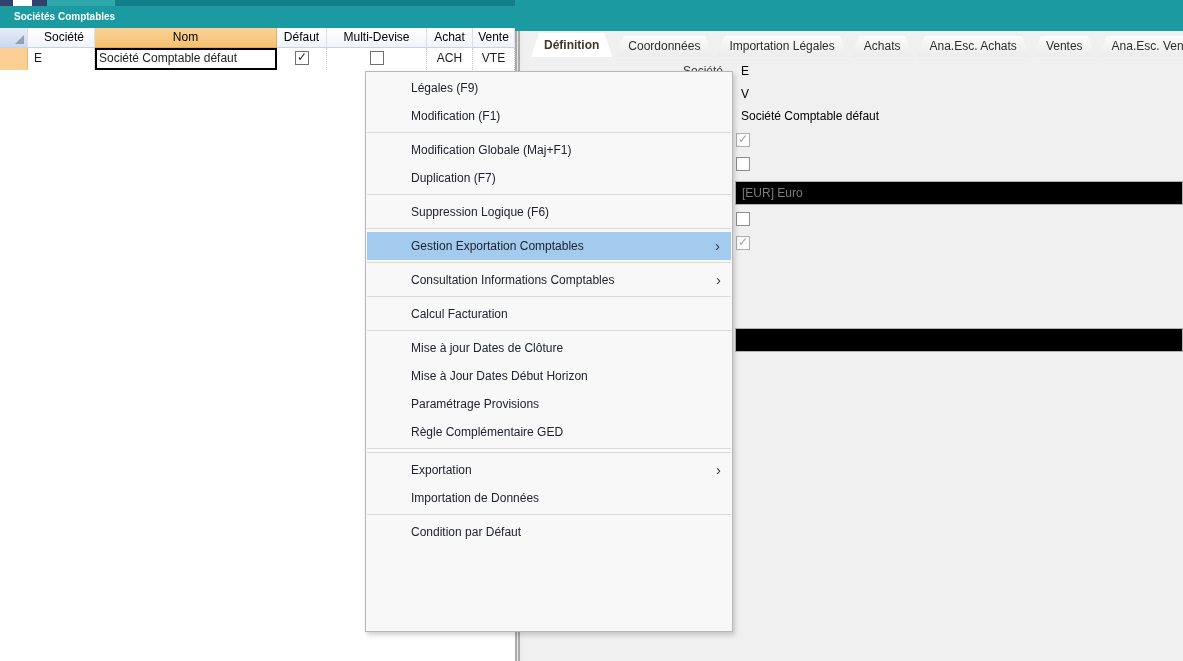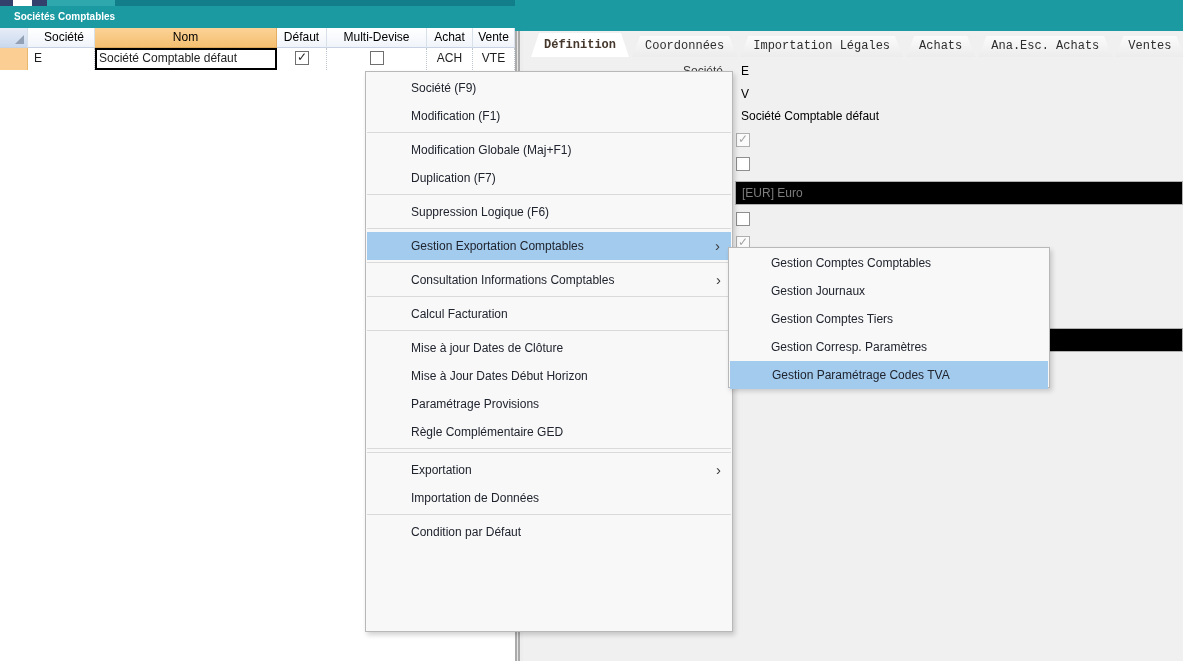--- a/index.html
+++ b/index.html
@@ -45,21 +45,21 @@
   
   .splitter { position:absolute; left:515px; top:31px; width:8px; height:630px;
     background:linear-gradient(90deg,#ABABAB 0 2px,#E6E6E6 2px 3px,#ABABAB 3px 5px,#EDEDED 5px 8px); }
 
   
   .right-pane { position:absolute; left:523px; top:31px; width:660px; height:630px; background:#F0F0F0; }
   .tabbar { position:absolute; left:531px; top:33px; width:652px; height:24px; display:flex; align-items:flex-end; }
   .tab { height:21px; line-height:21px; padding:0 13px; margin-right:3px; white-space:nowrap;
          background:linear-gradient(#FBFBFB,#ECECEC); color:#2E2E2E;
          clip-path:polygon(8px 0, calc(100% - 8px) 0, 100% 100%, 0 100%);
-         filter:drop-shadow(0 0 1px #8E8E8E);font-family:Liberation Mono, monospace; }
+         filter:drop-shadow(0 0 1px #8E8E8E); }
   .tab.active { height:24px; line-height:24px; background:#FFFFFF; font-weight:bold; color:#44362A; }
 
   
   .form-label { position:absolute; color:#3A3A3A; }
   .form-value { position:absolute; color:#000; }
   .combo { position:absolute; height:24px; background:#000000; border:1px solid #B1B1B1;
            color:#7D7D7D; line-height:22px; padding-left:6px; overflow:hidden; white-space:nowrap; }
 
   
   .menu { position:absolute; background:#F8F8F8; border:1px solid #B8B8B8;
@@ -142,21 +142,21 @@
   <div class="combo" style="left:735px; top:181px; width:448px;">[EUR] Euro</div>
 
   <span class="cb form-cb" style="left:736px; top:212px;"></span>
   <span class="cb form-cb disabled" style="left:736px; top:236px;">
       <span class="mark">✓</span>
     </span>
 
   <div class="combo" style="left:735px; top:328px; width:448px;"></div>
 
   <div class="menu" id="context-menu">
-    <div class="mi">Société (F9)</div>
+    <div class="mi">Légales (F9)</div>
     <div class="mi">Modification (F1)</div>
     <div class="msep"></div>
     <div class="mi">Modification Globale (Maj+F1)</div>
     <div class="mi">Duplication (F7)</div>
     <div class="msep"></div>
     <div class="mi">Suppression Logique (F6)</div>
     <div class="msep"></div>
     <div class="mi hl">
       <span>Gestion Exportation Comptables</span>
       <span class="sub-arrow">›</span>
@@ -177,21 +177,14 @@
     <div class="msep"></div>
     <div class="mi">
       <span>Exportation</span>
       <span class="sub-arrow">›</span>
     </div>
     <div class="mi">Importation de Données</div>
     <div class="msep"></div>
     <div class="mi">Condition par Défaut</div>
   </div>
 
-  <div class="menu submenu" id="sub-menu">
-    <div class="mi">Gestion Comptes Comptables</div>
-    <div class="mi">Gestion Journaux</div>
-    <div class="mi">Gestion Comptes Tiers</div>
-    <div class="mi">Gestion Corresp. Paramètres</div>
-    <div class="mi hl">Gestion Paramétrage Codes TVA</div>
-  </div>
 
 </div>
 
 </body></html>

